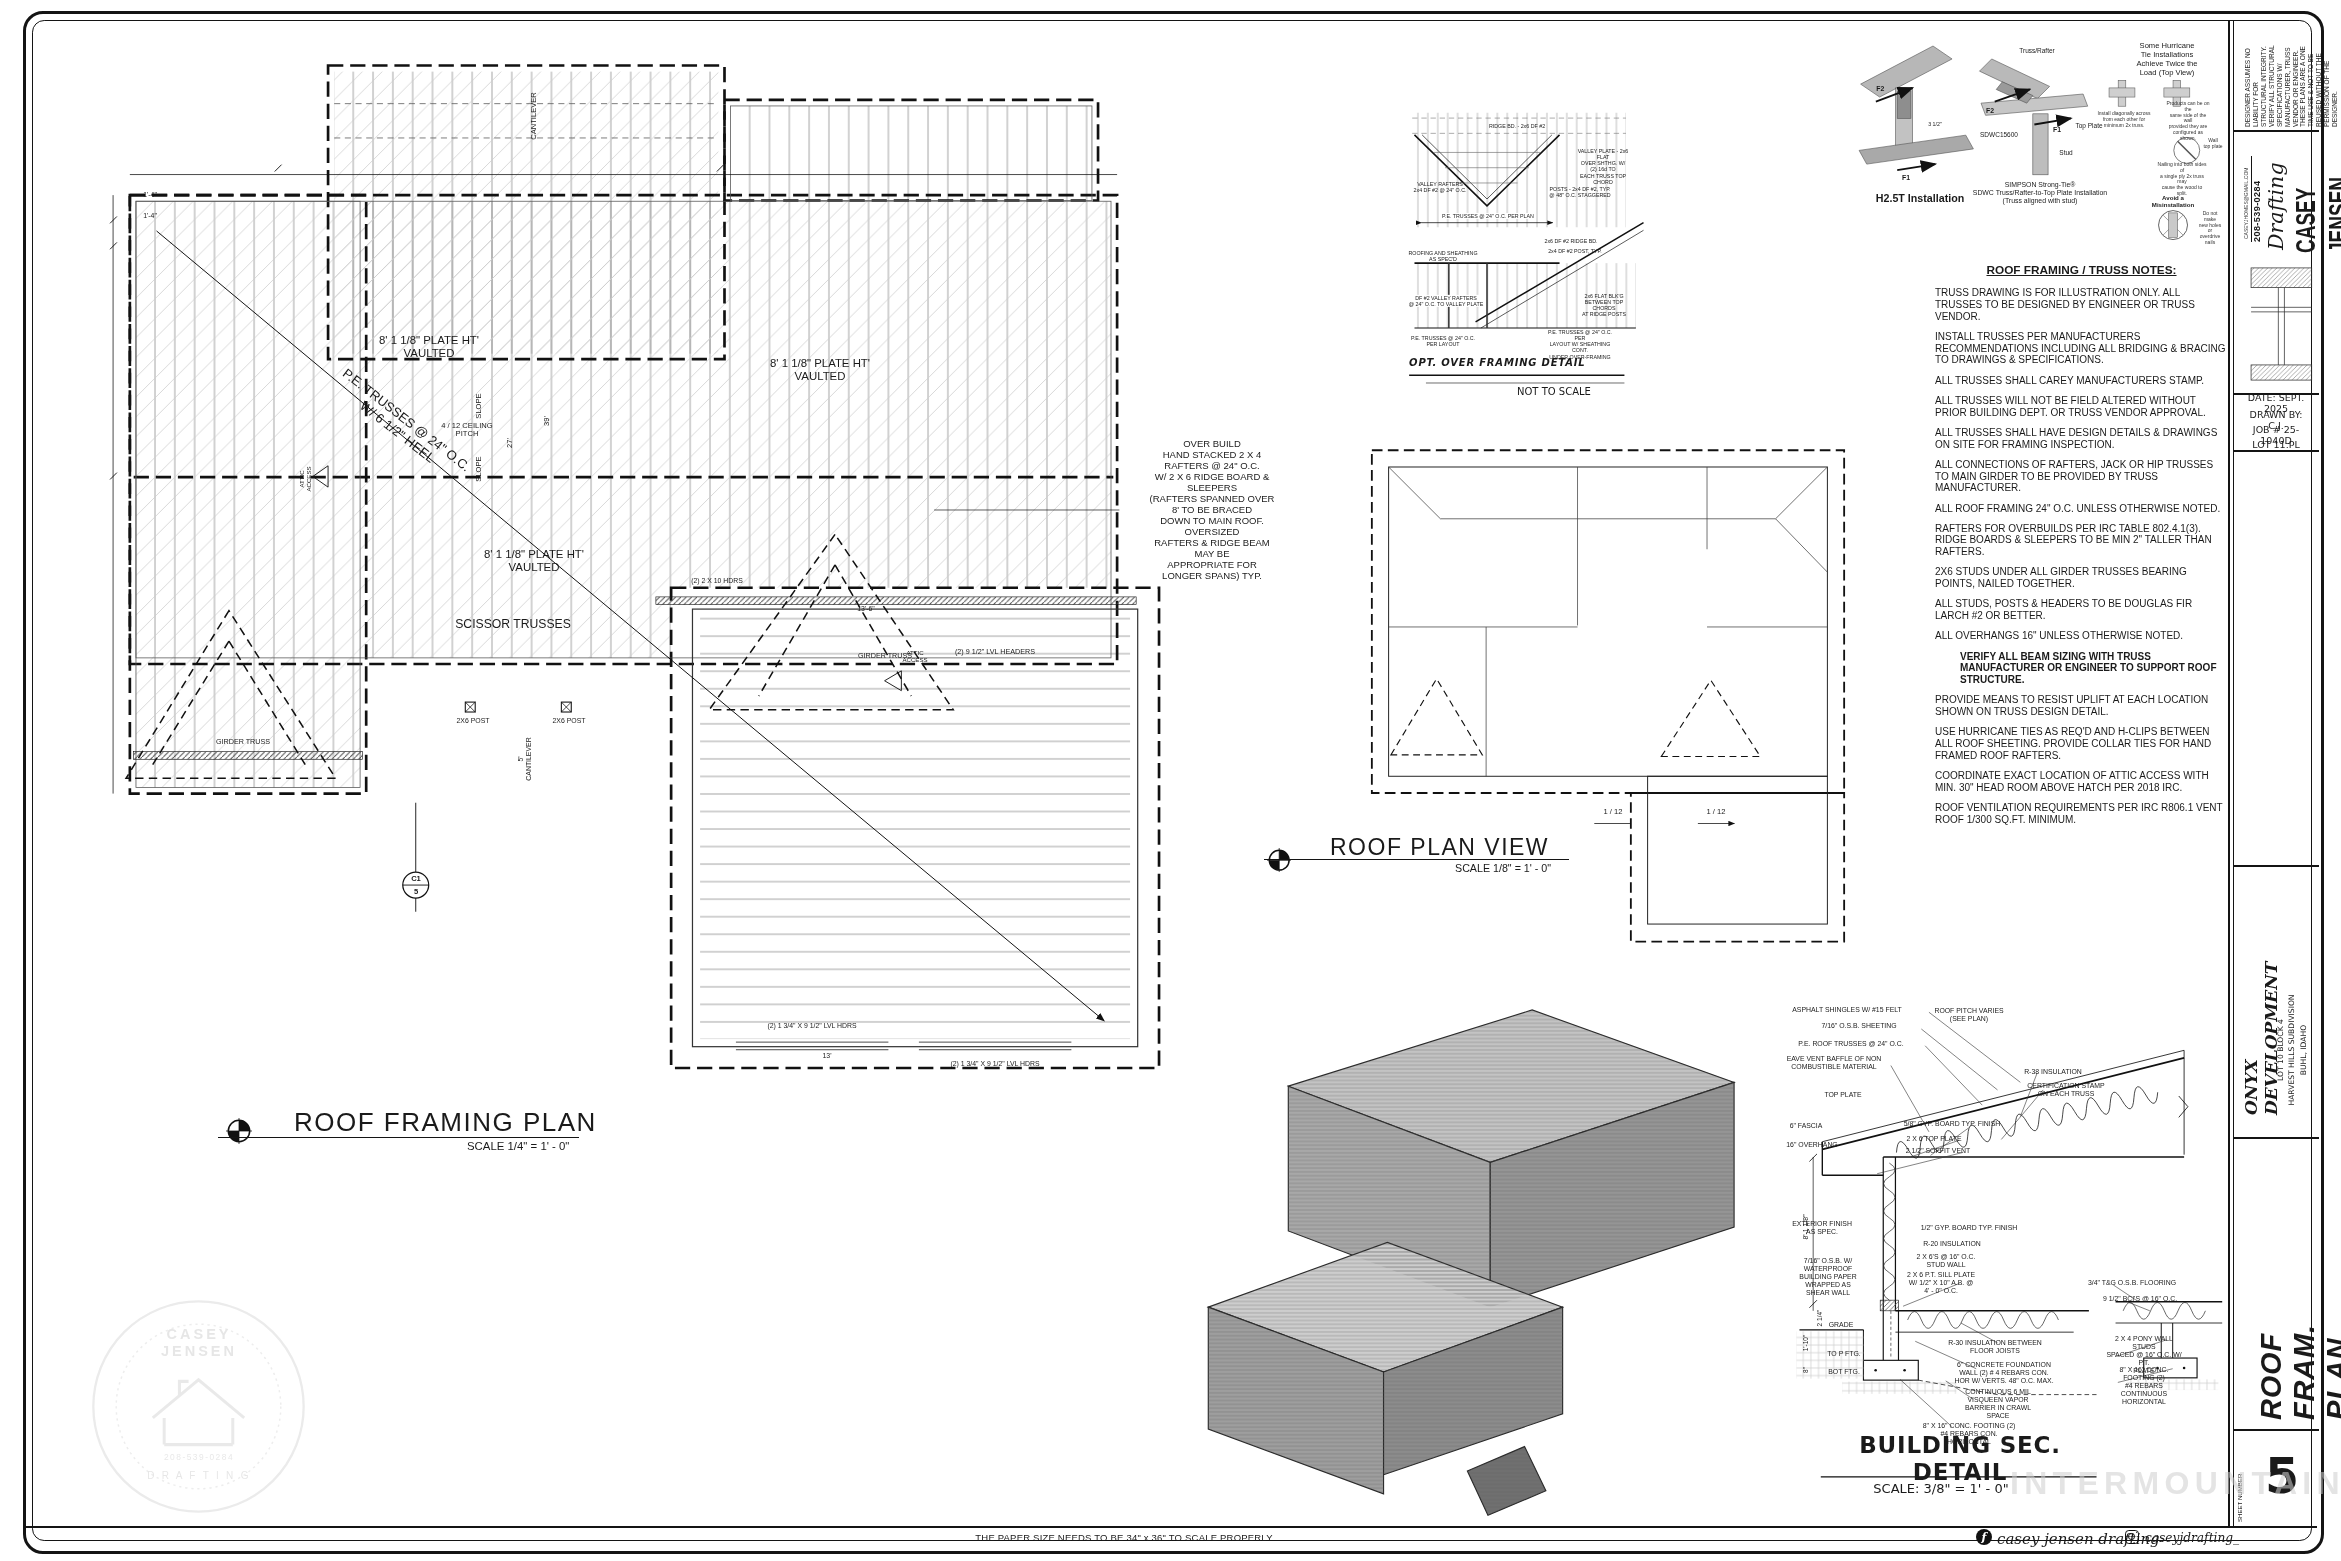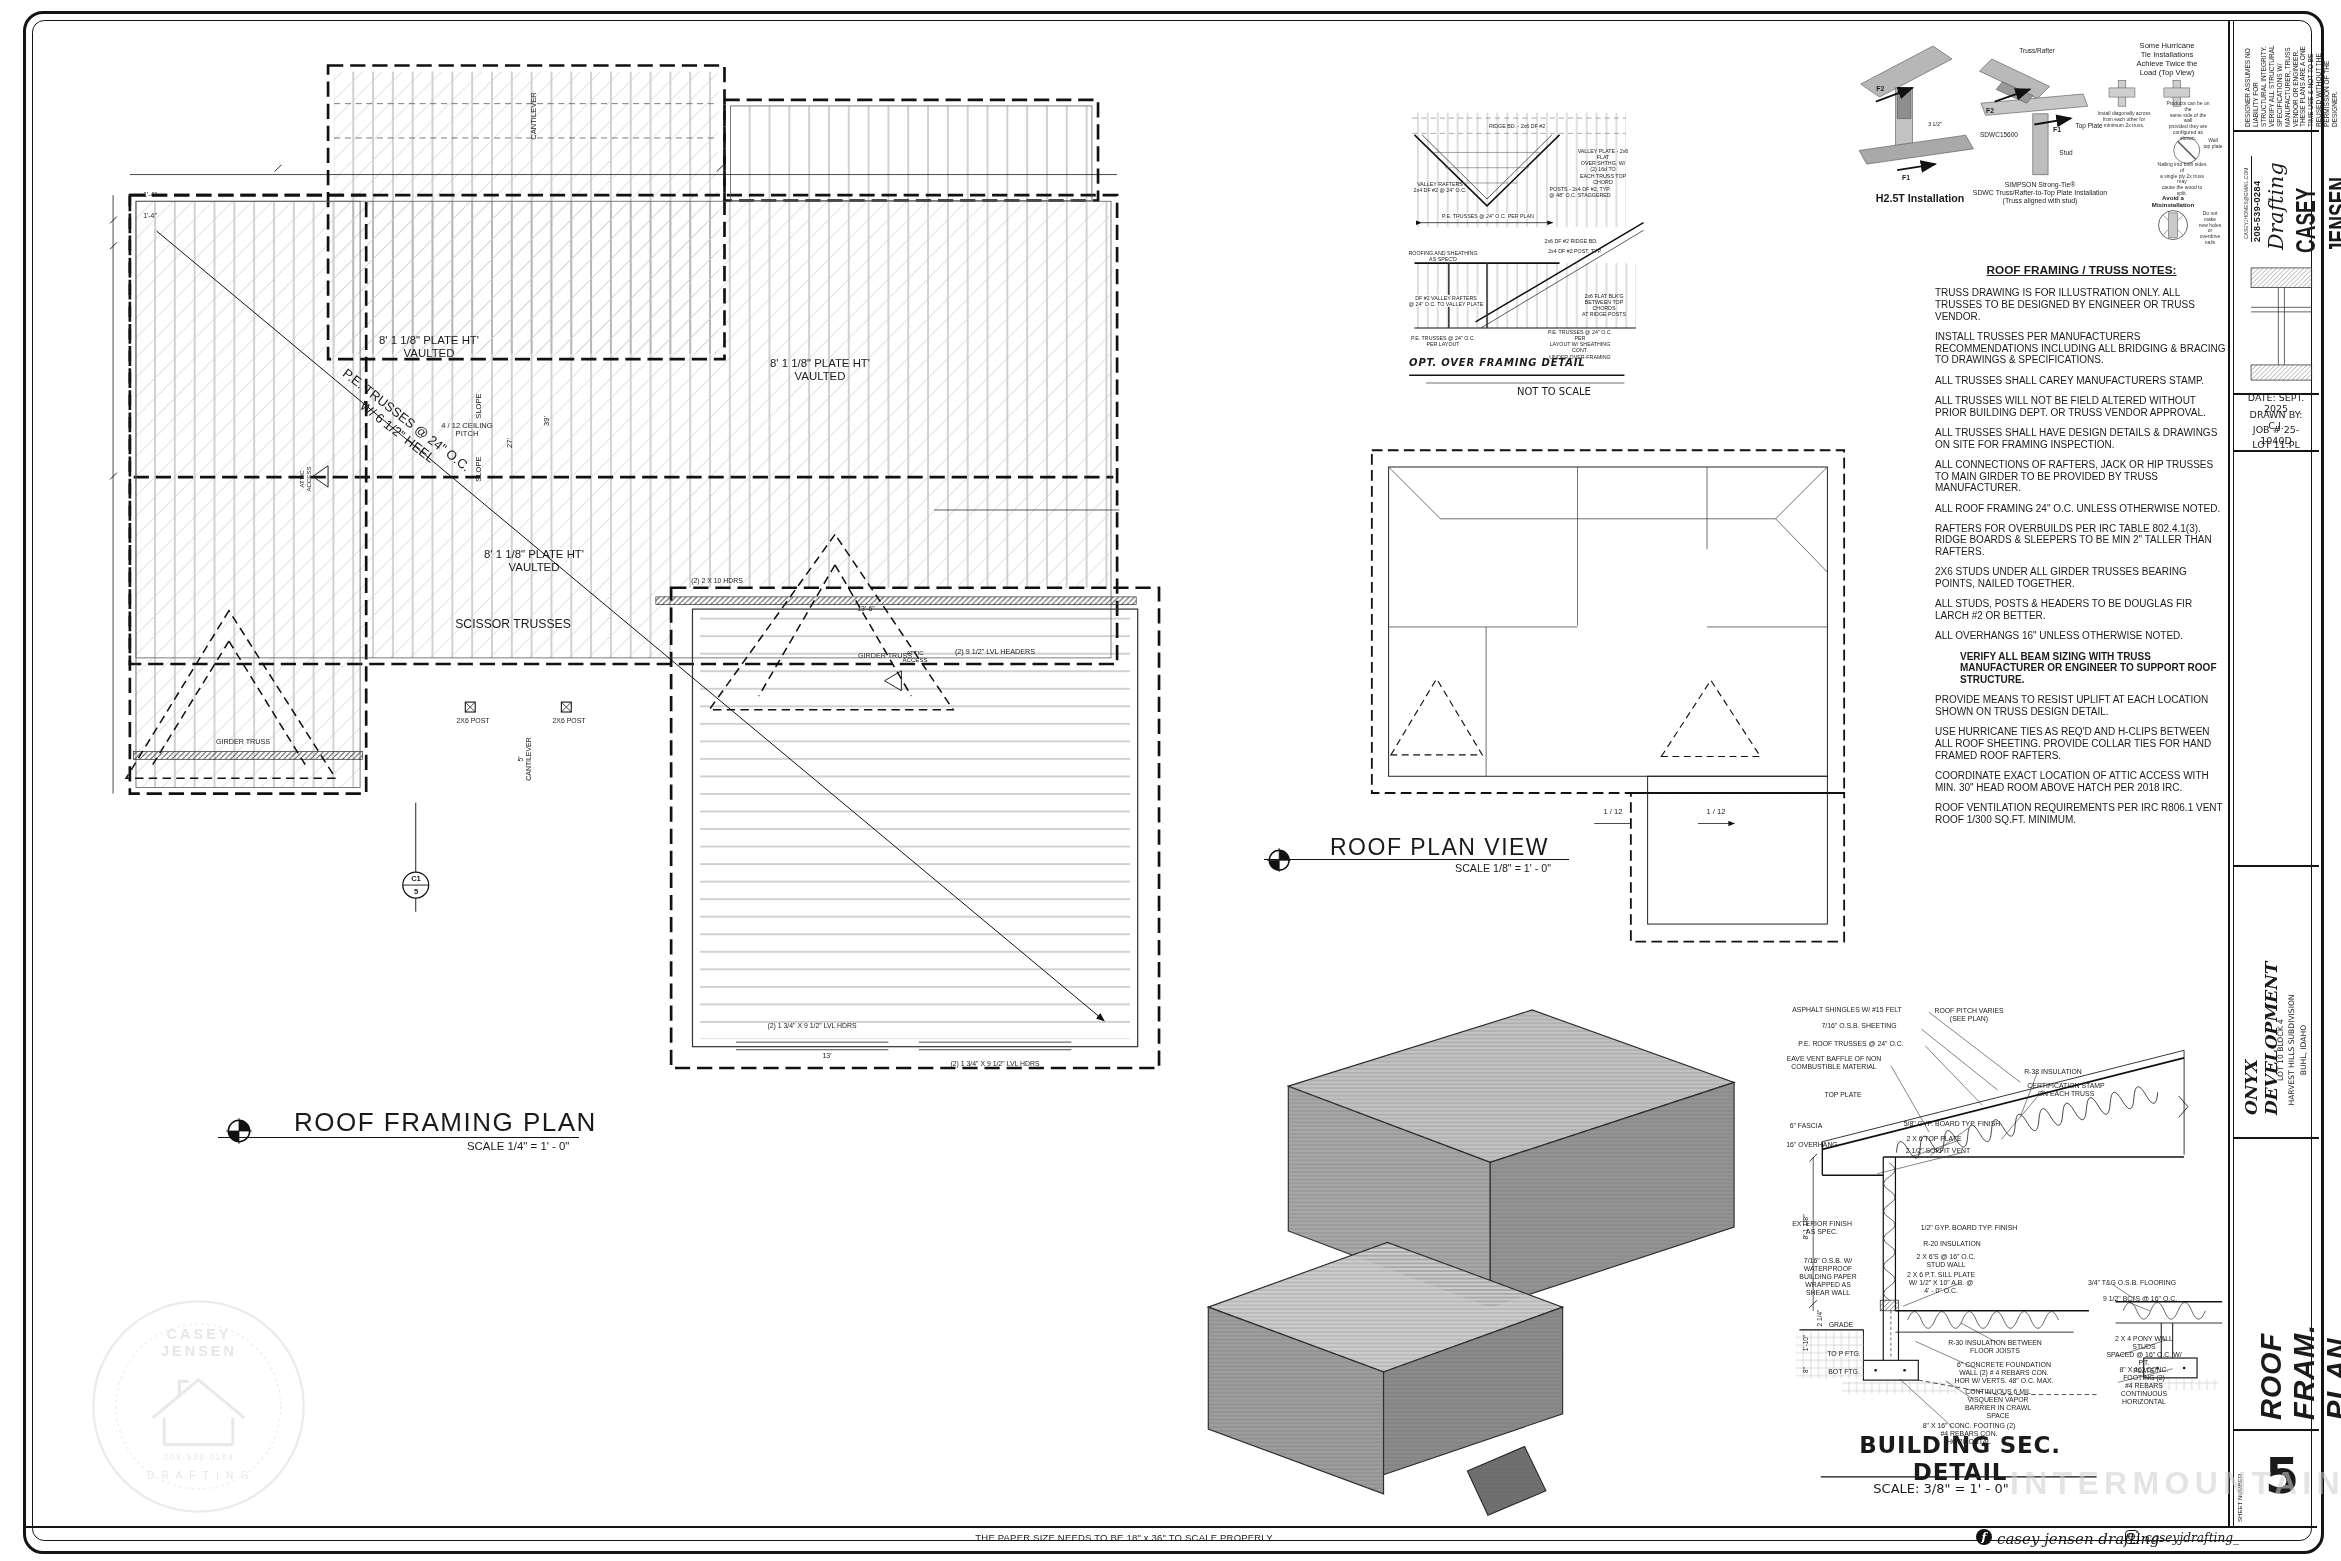--- a/index.html
+++ b/index.html
@@ -128,20 +128,27 @@
   <span class="lb" style="left:949px;top:621px;font-size:7.2px;">(2) 9 1/2" LVL HEADERS</span>
   <span class="lb" style="left:427px;top:690px;font-size:6.9px;">2X6 POST</span>
   <span class="lb" style="left:523px;top:690px;font-size:6.9px;">2X6 POST</span>
   <span class="lb r90" style="left:488px;top:85px;font-size:7.6px;">CANTILEVER</span>
   <span class="lb r90" style="left:479px;top:728px;font-size:6.9px;">5'
 CANTILEVER</span>
   <span class="lb r90" style="left:259px;top:448px;font-size:6.1px;">ATTIC
 ACCESS</span>
   <span class="lb" style="left:869px;top:625px;font-size:6.1px;">ATTIC
 ACCESS</span>
+  <span class="lb" style="left:1166px;top:479px;font-size:9.5px;">OVER BUILD
+HAND STACKED 2 X 4 RAFTERS @ 24" O.C.
+W/ 2 X 6 RIDGE BOARD &amp; SLEEPERS
+(RAFTERS SPANNED OVER 8' TO BE BRACED
+DOWN TO MAIN ROOF.  OVERSIZED
+RAFTERS &amp; RIDGE BEAM MAY BE
+APPROPRIATE FOR LONGER SPANS) TYP.</span>
   <span class="lb" style="left:671px;top:550px;font-size:6.9px;">(2) 2 X 10 HDRS</span>
   <span class="lb" style="left:766px;top:995px;font-size:6.9px;">(2) 1 3/4" X 9 1/2" LVL HDRS</span>
   <span class="lb" style="left:949px;top:1033px;font-size:6.9px;">(2) 1 3/4" X 9 1/2" LVL HDRS</span>
   <span class="lb" style="left:104px;top:164px;font-size:6.9px;">1'-4"</span>
   <span class="lb" style="left:104px;top:185px;font-size:6.9px;">1'-4"</span>
   <span class="lb" style="left:370px;top:848px;font-size:7.6px;font-weight:bold;">C1</span>
   <span class="lb" style="left:370px;top:861px;font-size:7.6px;font-weight:bold;">5</span>
   <span class="lb" style="left:820px;top:578px;font-size:6.9px;">13'-6"</span>
   <span class="lb" style="left:781px;top:1025px;font-size:6.9px;">13'</span>
 </div>
@@ -552,21 +559,21 @@
 HARVEST HILLS SUBDIVISION
 BUHL, IDAHO</div>
 
   <div class="rot" style="left:2255px;top:1420px;font-size:29px;font-weight:bold;font-style:italic;letter-spacing:0.8px;">ROOF FRAM. PLAN</div>
 
   <div class="rot" style="left:2236px;top:1522px;font-size:6.1px;">SHEET NUMBER</div>
   <span class="lb hand" style="left:2282px;top:1477px;font-size:49px;font-weight:bold;">5</span>
 </div>
 
 
-<span class="lb" style="left:1124px;top:1538px;font-size:9.5px;letter-spacing:0.2px;">THE PAPER SIZE NEEDS TO BE 18" x 36" TO SCALE PROPERLY</span>
+<span class="lb" style="left:1124px;top:1538px;font-size:9.5px;letter-spacing:0.2px;">THE PAPER SIZE NEEDS TO BE 34" x 36" TO SCALE PROPERLY</span>
 <span class="abs fb" style="left:1976px;top:1529px;">f</span>
 <span class="lbL script" style="left:1997px;top:1531px;font-size:15px;">casey jensen drafting</span>
 <span class="abs ig" style="left:2125px;top:1530px;"><i></i><b></b></span>
 <span class="lbL script" style="left:2145px;top:1531px;font-size:12.2px;">caseyjdrafting_</span>
 
 
 
 
 
 </body></html>

